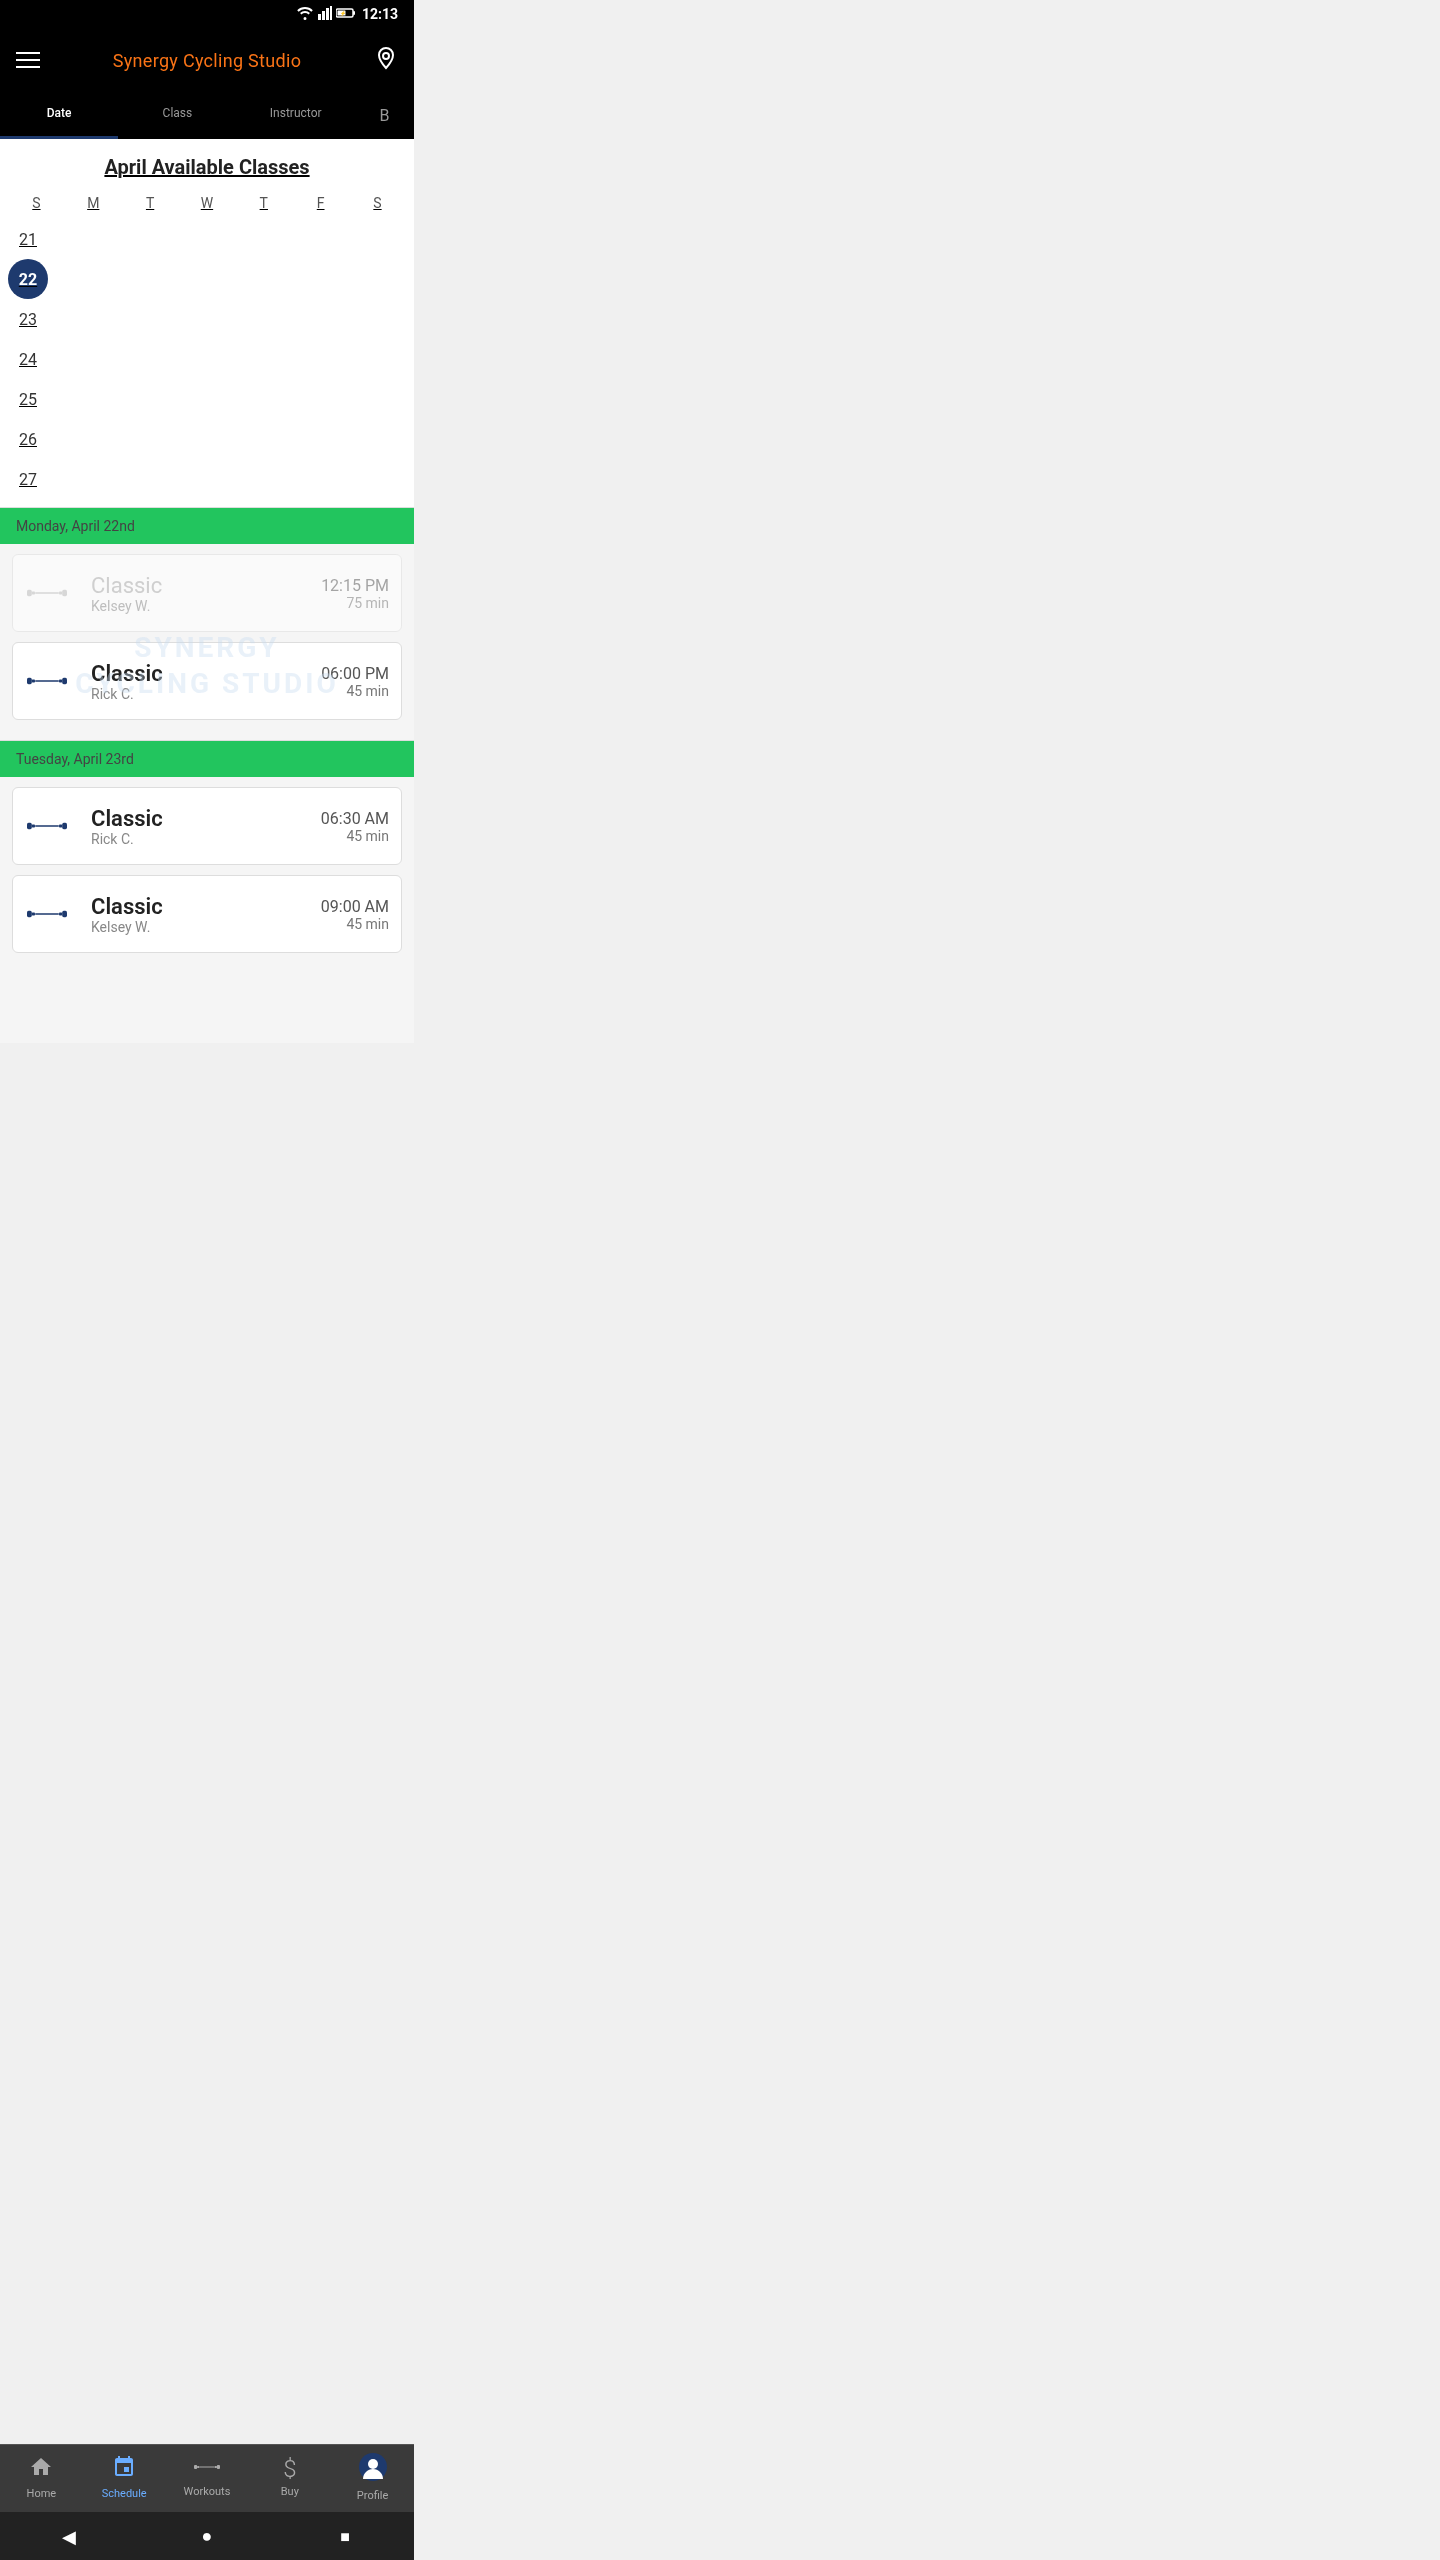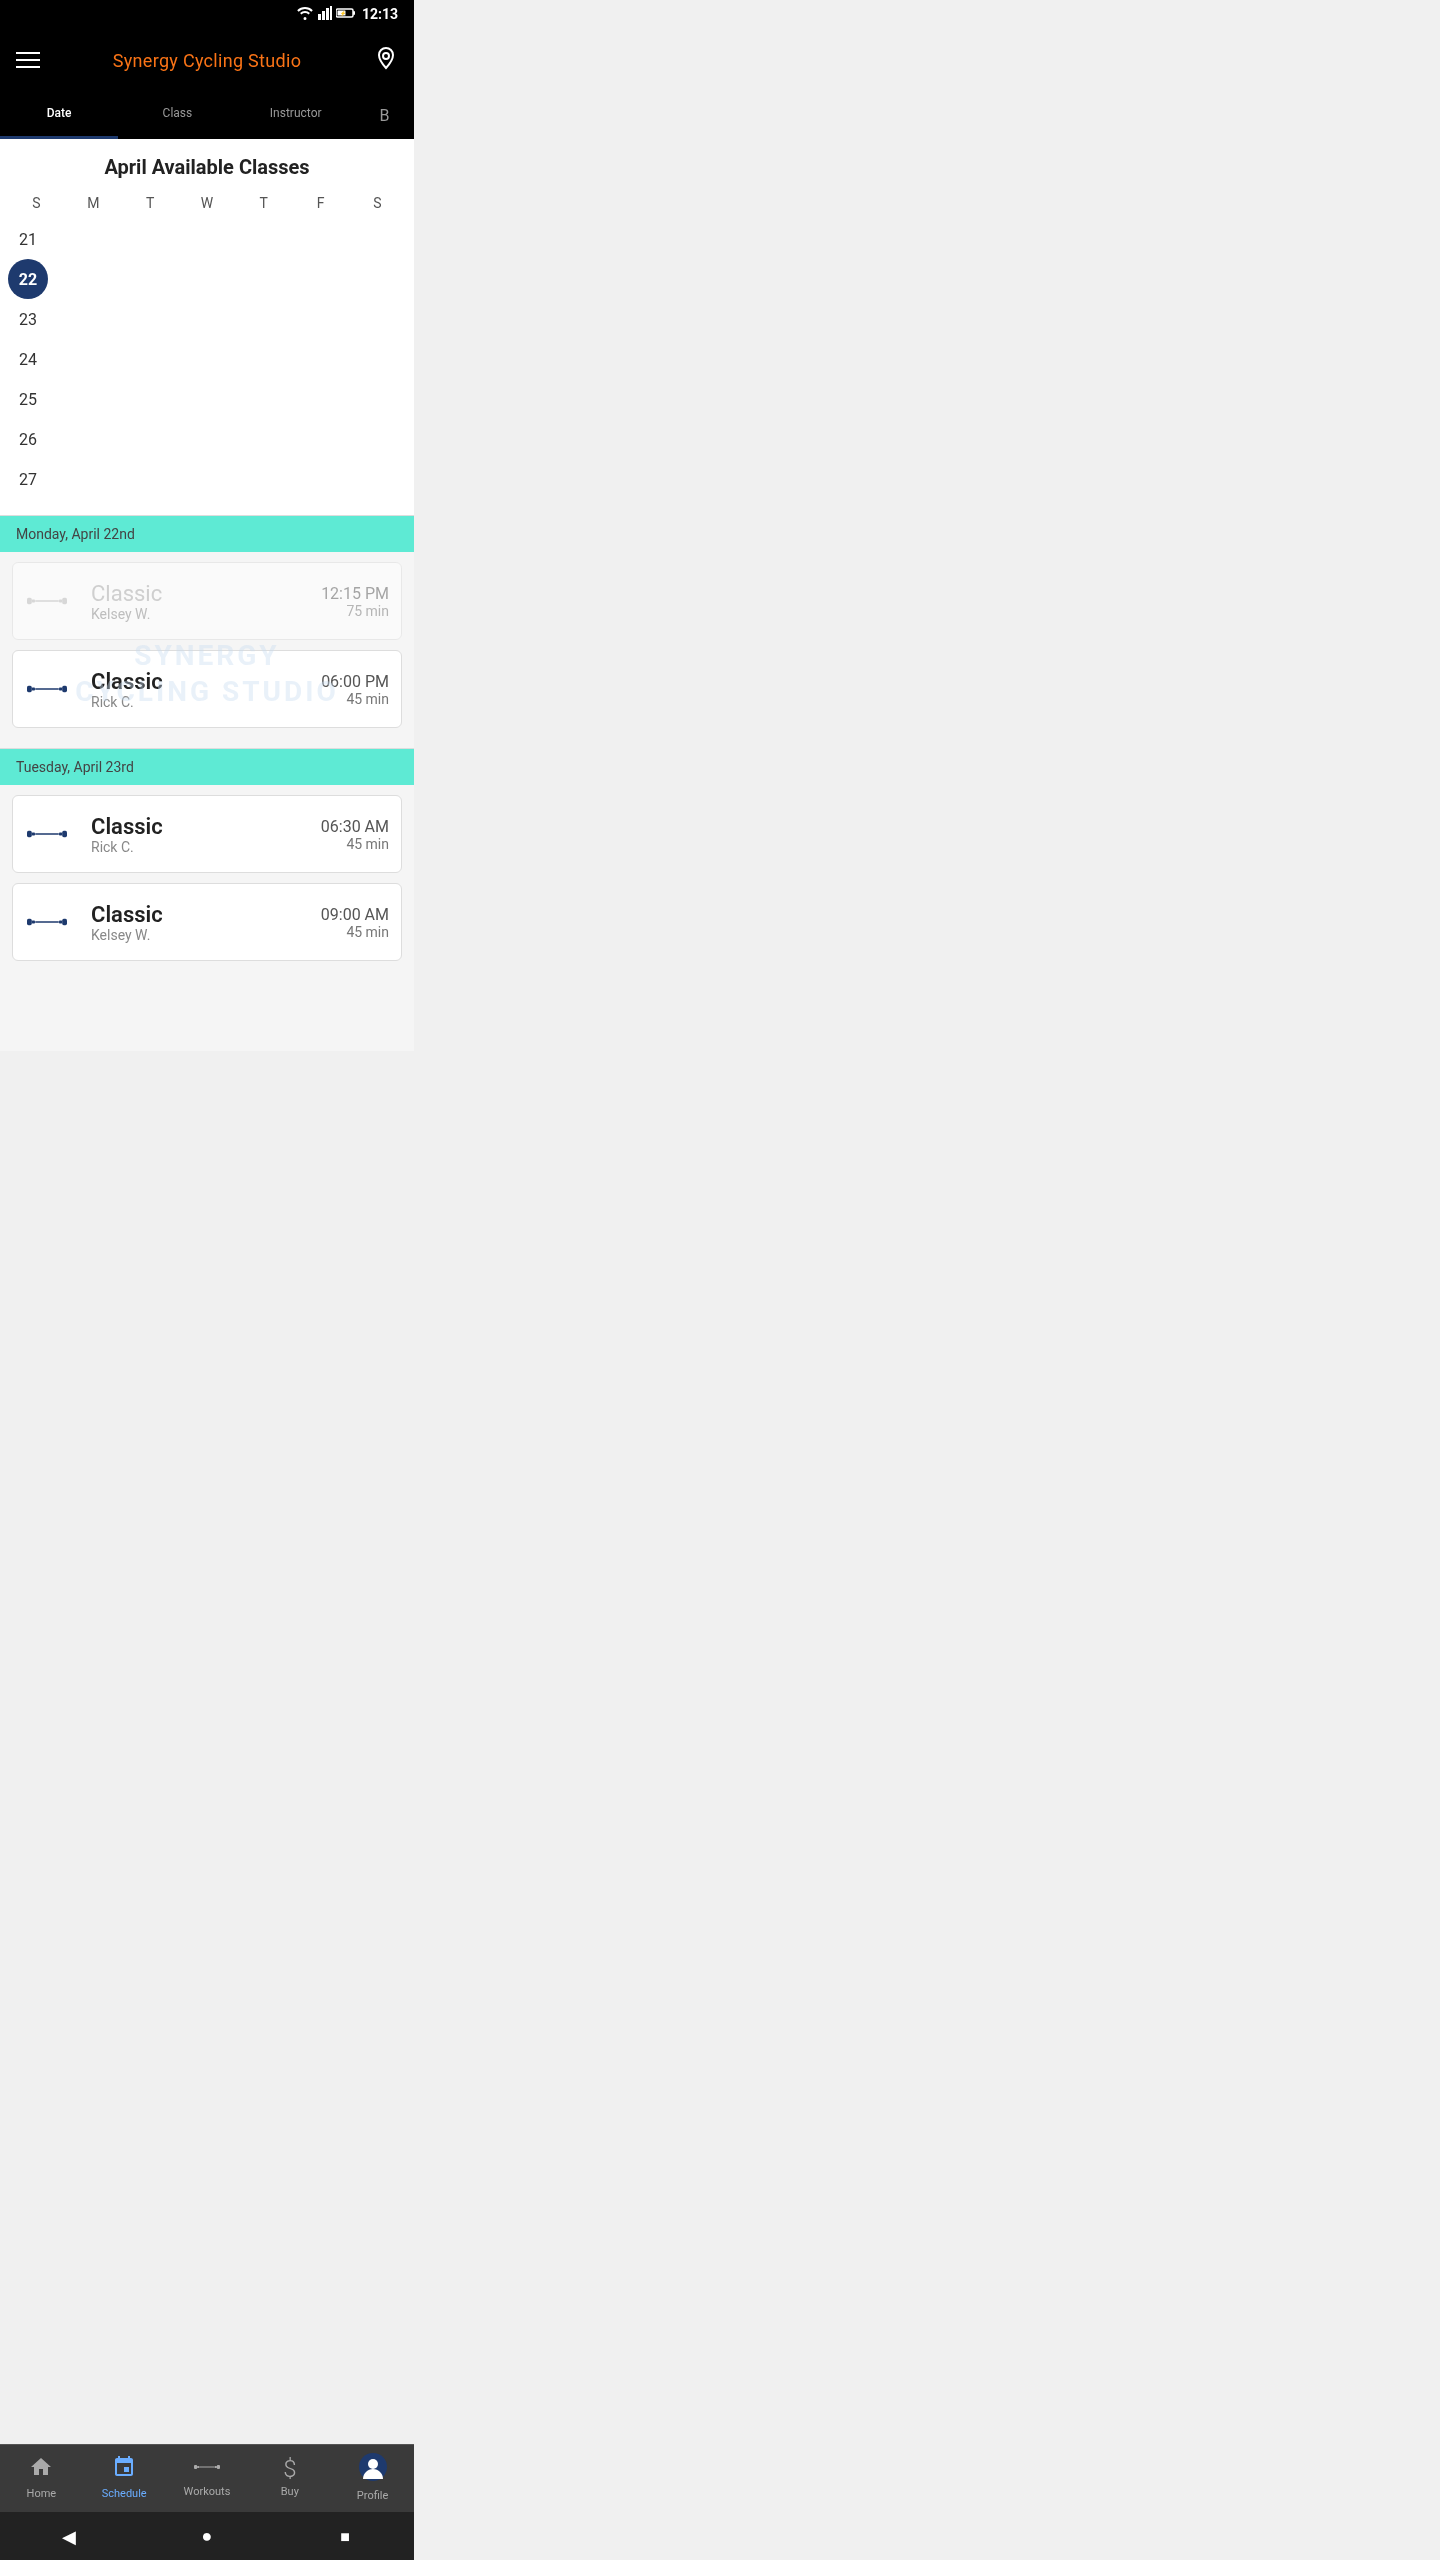--- a/index.html
+++ b/index.html
@@ -100,21 +100,22 @@
       flex: 0.5;
       text-align: center;
       padding: 14px 0;
       color: #999;
       font-size: 16px;
     }
 
     
     .calendar-section {
       background: #fff;
-      padding: 16px 0 8px;
+      padding: 16px 0 0;
+      text-decoration: underline;
     }
     .calendar-title {
       text-align: center;
       font-size: 20px;
       font-weight: bold;
       color: #222;
       margin-bottom: 16px;
     }
     .calendar-weekdays {
       display: flex;
@@ -148,21 +149,21 @@
     }
     .date-cell.selected {
       background: #1e3a6e;
       color: #fff;
       font-weight: bold;
       border-radius: 50%;
     }
 
     
     .day-header {
-      background: #5eead4;
+      background: #22c55e;
       padding: 10px 16px;
       font-size: 14px;
       color: #444;
       border-top: 1px solid #ddd;
     }
 
     
     .classes-container {
       background: #f5f5f5;
       padding: 10px 12px;

